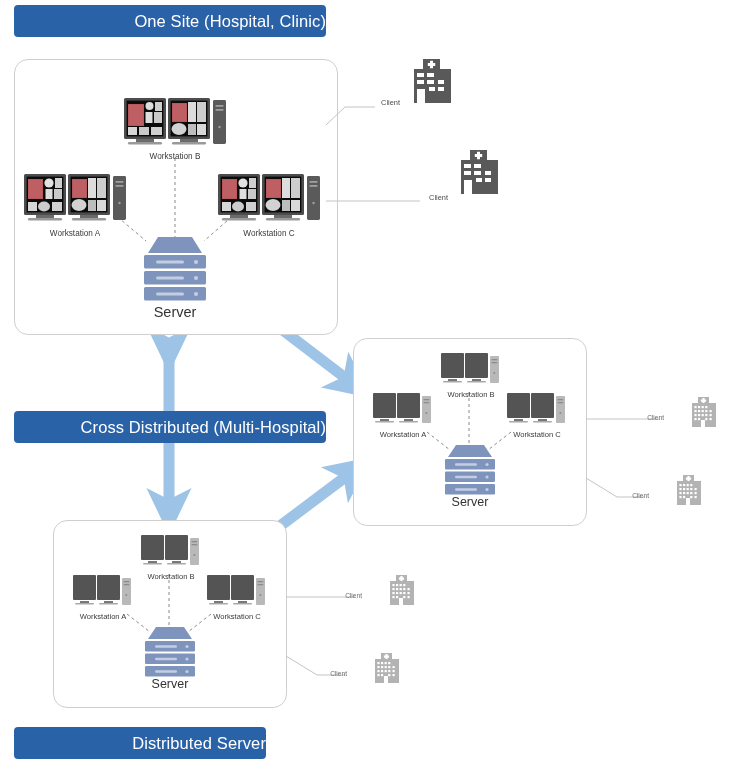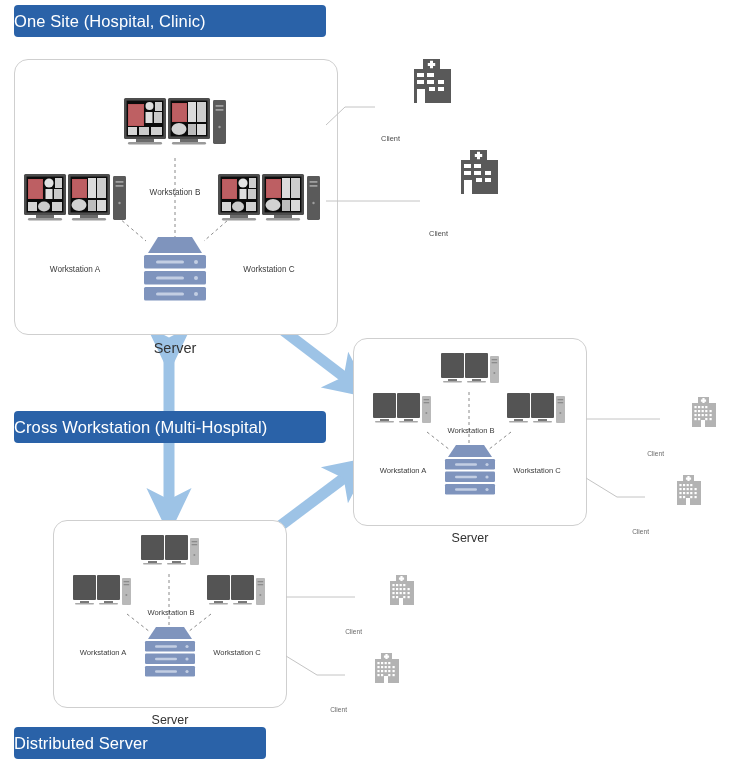--- a/index.html
+++ b/index.html
@@ -21,21 +21,21 @@
     height:772px;
   }
   
   .banner{
     position:absolute;
     background:#2a62a8;
     border-radius:4px;
     color:#ffffff;
     display:flex;
     align-items:center;
-    justify-content:flex-start;
+    justify-content:flex-end;
     font-size:16.5px;
     letter-spacing:.1px;
     white-space:nowrap;
     z-index:40;
   }
   .banner-onesite{ left:14px;  top:5px;   width:312px; height:32px; }
   .banner-cross  { left:14px;  top:411px; width:312px; height:32px; }
   .banner-dist   { left:14px;  top:727px; width:252px; height:32px; }
 
   
@@ -51,21 +51,20 @@
   .panel-bot { left:53px;  top:520px; width:232px; height:186px; }
 
   
   .node{ position:absolute; z-index:20; }
   .cap{
     position:absolute;
     text-align:center;
     color:#3b3b3b;
     white-space:nowrap;
     z-index:25;
-    margin-top:36px;
   }
   .cap-ws{ font-size:8.2px; }
   .cap-ws-sm{ font-size:7.6px; }
   .cap-srv{ font-size:14.5px; color:#333333; }
   .cap-srv-sm{ font-size:12.5px; color:#333333; }
   .cap-client{ font-size:7.4px; color:#4a4a4a; }
   .cap-client-sm{ font-size:6.6px; color:#6a6a6a; }
 </style>
 </head>
 <body>
@@ -503,19 +502,19 @@
         <rect x="23.5" y="22" width="2.2" height="2.2"></rect>
       <rect x="15" y="24" width="4" height="7"></rect>
     </g>
   </svg>
   <div class="cap cap-client-sm" style="left:301px; top:670px; width:46px; text-align:right;">Client</div>
 
   <div class="banner banner-onesite">
     <span>One Site (Hospital, Clinic)</span>
   </div>
   <div class="banner banner-cross">
-    <span>Cross Workstation (Multi-Hospital)</span>
+    <span>Cross Distributed (Multi-Hospital)</span>
   </div>
   <div class="banner banner-dist">
     <span>Distributed Server</span>
   </div>
 
 </div>
 
 </body></html>

